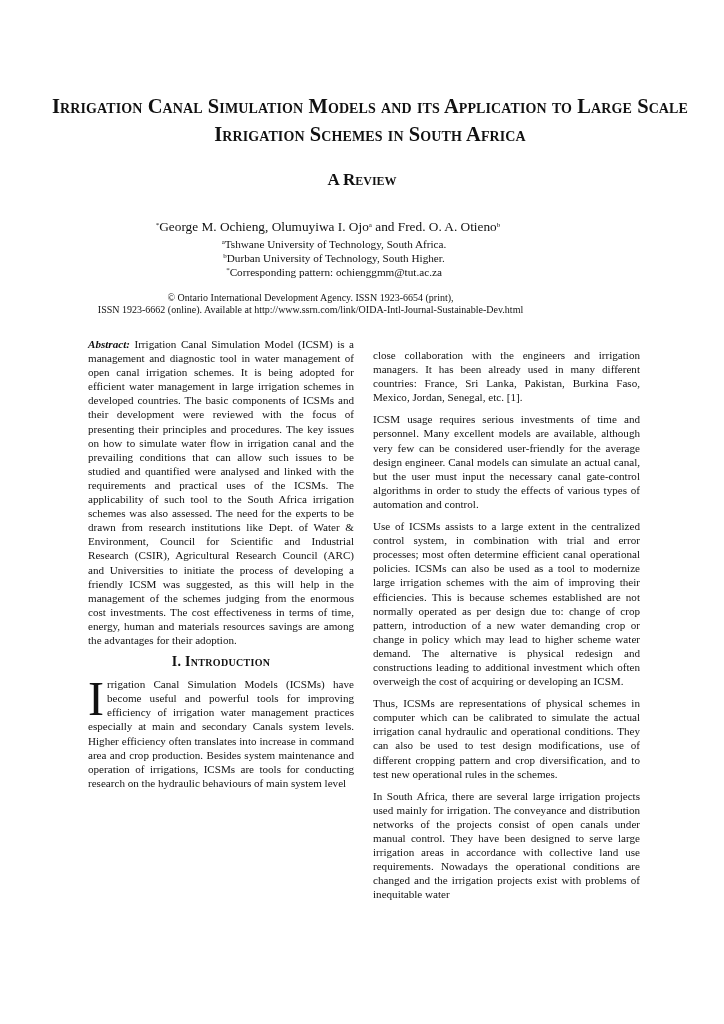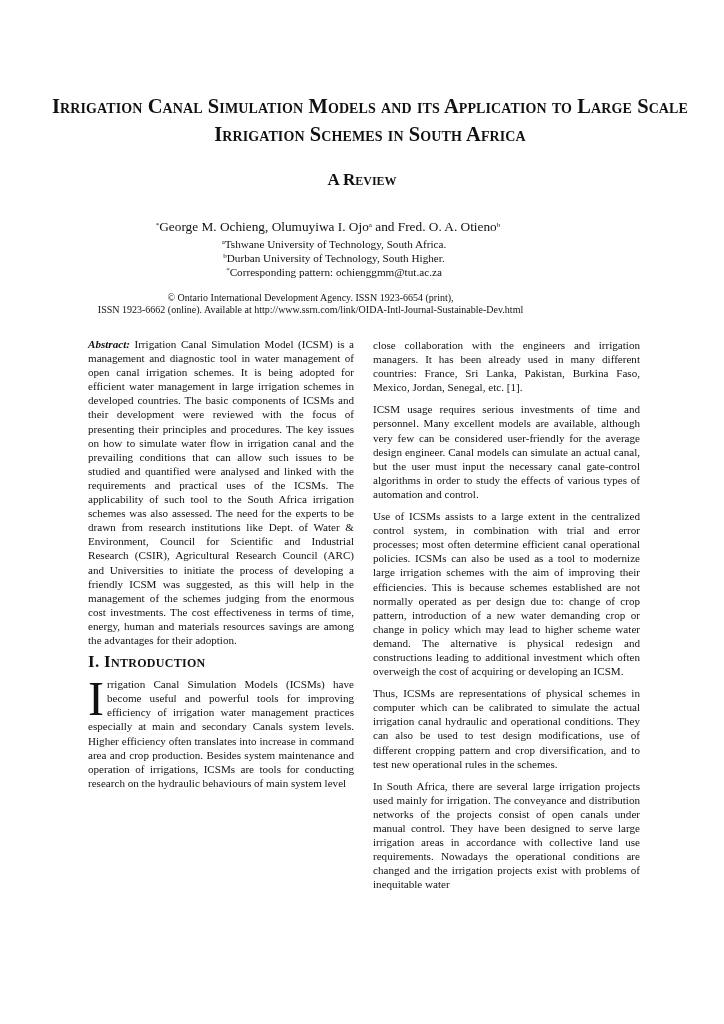--- a/index.html
+++ b/index.html
@@ -11,23 +11,23 @@
   .subtitle { position: absolute; left: 0; top: 170px; width: 724px; text-align: center;
               font-weight: bold; font-size: 17px; font-variant: small-caps; }
   .authors { position: absolute; left: 0; top: 218px; width: 656px; text-align: center;
              font-size: 13.3px; line-height: 15px; }
   .affil { position: absolute; left: 0; width: 668px; text-align: center; font-size: 11.2px; line-height: 14px; }
   .copyright { position: absolute; left: 0; width: 621px; text-align: center; font-size: 10px; line-height: 12px; }
   sup { font-size: 7px; vertical-align: 4px; }
   .col { position: absolute; width: 266px; font-size: 11.1px; line-height: 14.1px; text-align: justify; }
   .col p { margin: 0 0 8px 0; }
   .col-left { left: 88px; top: 337px; }
-  .col-right { left: 373px; top: 338px; width: 267px; }
+  .col-right { left: 373px; top: 348px; width: 267px; }
   .lead { font-weight: bold; font-style: italic; font-family: Liberation Serif, serif; }
-  .section { font-size: 17px; font-variant: small-caps; font-weight: bold; margin: 6px 0 8px 0; letter-spacing: 0.3px; }
+  .section { text-align: center; font-size: 14px; font-variant: small-caps; font-weight: bold; margin: 6px 0 8px 0; letter-spacing: 0.3px; }
   .dropcap { float: left; font-size: 48px; line-height: 40px; margin: 2px 3px 0 0; font-weight: normal; }
   .gap { height: 24px; }
 </style>
 </head>
 <body>
 
 <div class="title">Irrigation Canal Simulation Models and its Application to Large Scale Irrigation Schemes in South Africa</div>
 <div class="subtitle">A Review</div>
 
 <div class="authors">

